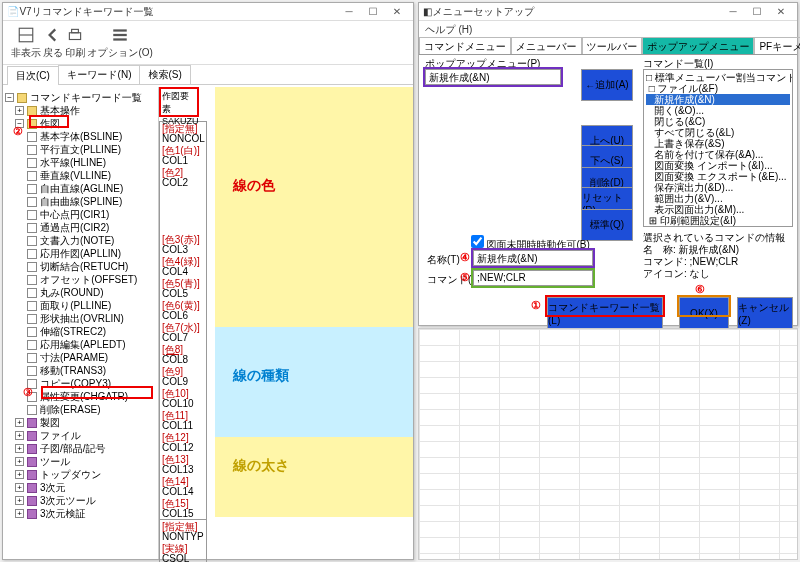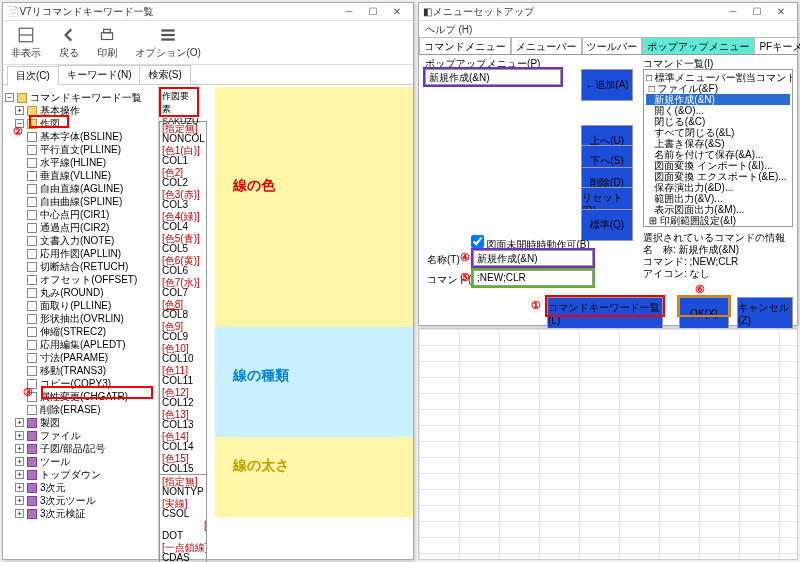--- a/index.html
+++ b/index.html
@@ -2,21 +2,21 @@
 <html><head>
 <meta charset="utf-8">
 <style>
 *{box-sizing:border-box;margin:0;padding:0;font-family:"MS UI Gothic",sans-serif;font-size:10px}
 body{background:#f0f0f0;width:800px;height:562px;overflow:hidden;position:relative}
 .win{position:absolute;background:#fff;border:1px solid #aaa;box-shadow:1px 1px 3px rgba(0,0,0,.2)}
 .titlebar{height:18px;background:#fff;border-bottom:1px solid #ddd;display:flex;align-items:center;padding:0 4px;font-size:10px;color:#333}
 .titlebar .sp{flex:1}
 .winbtn{width:24px;height:16px;display:inline-flex;align-items:center;justify-content:center;color:#555;cursor:pointer}
 .left{left:2px;top:2px;width:412px;height:558px}
-.tbrow{height:44px;border-bottom:1px solid #ddd;display:flex;align-items:center;gap:18px;padding:0 8px}
+.tbrow{height:44px;border-bottom:1px solid #ddd;display:flex;align-items:center;gap:2px;padding:0 8px}
 .tbtn{display:flex;flex-direction:column;align-items:center;gap:2px;color:#333;font-size:9px}
 .tbtn svg{width:18px;height:18px}
 .tabs{height:20px;display:flex;border-bottom:1px solid #ccc;padding-left:4px}
 .tab{padding:2px 8px;border:1px solid #ccc;border-bottom:none;background:#fff;margin-right:-1px;font-size:10px}
 .tab.on{background:#fff;position:relative;top:1px}
 .body{position:absolute;top:84px;left:0;right:0;bottom:0;display:flex}
 .tree{width:156px;border-right:1px solid #ccc;overflow:auto;padding:4px 2px}
 .tree .nd{white-space:nowrap;line-height:13px;font-size:10px;color:#000;display:flex;align-items:center}
 .tree .sq{width:9px;height:9px;border:1px solid #888;margin-right:3px;display:inline-flex;align-items:center;justify-content:center;font-size:8px;background:#fff}
 .tree .ic{width:10px;height:10px;margin-right:3px;display:inline-block}
@@ -33,21 +33,21 @@
 .bandcol{flex:1;position:relative}
 .band{position:absolute;left:0;width:100%}
 .b1{top:0;height:240px;background:#fff6a8}
 .b2{top:240px;height:110px;background:#c8f0ff}
 .b3{top:350px;height:80px;background:#fff6a8}
 .vlabel{position:absolute;font-size:14px;font-weight:bold}
 .right{left:418px;top:2px;width:380px;height:324px}
 .menubar{height:16px;font-size:10px;padding:2px 6px;color:#333}
 .rtabs{height:18px;display:flex;border-bottom:1px solid #999;font-size:9px}
 .rtab{padding:2px 4px;border:1px solid #bbb;border-bottom:none;white-space:nowrap}
-.rtab.on{background:#5eead4}
+.rtab.on{background:#14b8a6}
 .rbody{position:absolute;top:54px;left:4px;right:4px;bottom:4px}
 .lbl{position:absolute;font-size:10px}
 .fld{position:absolute;border:1px solid #999;background:#fff;height:16px;padding:1px 3px;font-size:10px}
 .btn{position:absolute;border:1px solid #999;background:#1d4ed8;height:32px;font-size:10px;display:flex;align-items:center;justify-content:center}
 .rtree{position:absolute;border:1px solid #999;background:#fff;overflow:auto;font-size:9px;padding:2px}
 .rtree div{white-space:nowrap;line-height:11px}
 .rtree .sel{background:#2a6dd0;color:#fff}
 .grid{position:absolute;left:418px;top:328px;right:2px;bottom:2px;background:#fff;border:1px solid #ccc;background-image:linear-gradient(#e4e4e4 1px,transparent 1px),linear-gradient(90deg,#e4e4e4 1px,transparent 1px);background-size:40px 16px}
 .hl{position:absolute;border-width:2px;border-style:solid;pointer-events:none}
 </style>
@@ -251,21 +251,21 @@
   <div class="midcol">
    <div class="header-red" style="white-space:pre-line">作図要素
 SAKUZU</div>
    <div class="listcol" id="midlist">
           <div style="color: rgb(192, 0, 0);">[指定無]</div>
           <div>NONCOL</div>
           <div style="color: rgb(192, 0, 0);">[色1(白)]</div>
           <div>COL1</div>
           <div style="color: rgb(192, 0, 0);">[色2]</div>
           <div>COL2</div>
-          <div style="color: rgb(192, 0, 0);">[色3(赤)]</div>
+          <div style="color: rgb(192, 0, 0); margin-top: 45px;">[色3(赤)]</div>
           <div>COL3</div>
           <div style="color: rgb(192, 0, 0);">[色4(緑)]</div>
           <div>COL4</div>
           <div style="color: rgb(192, 0, 0);">[色5(青)]</div>
           <div>COL5</div>
           <div style="color: rgb(192, 0, 0);">[色6(黄)]</div>
           <div>COL6</div>
           <div style="color: rgb(192, 0, 0);">[色7(水)]</div>
           <div>COL7</div>
           <div style="color: rgb(192, 0, 0); text-decoration: underline;">[色8]</div>

